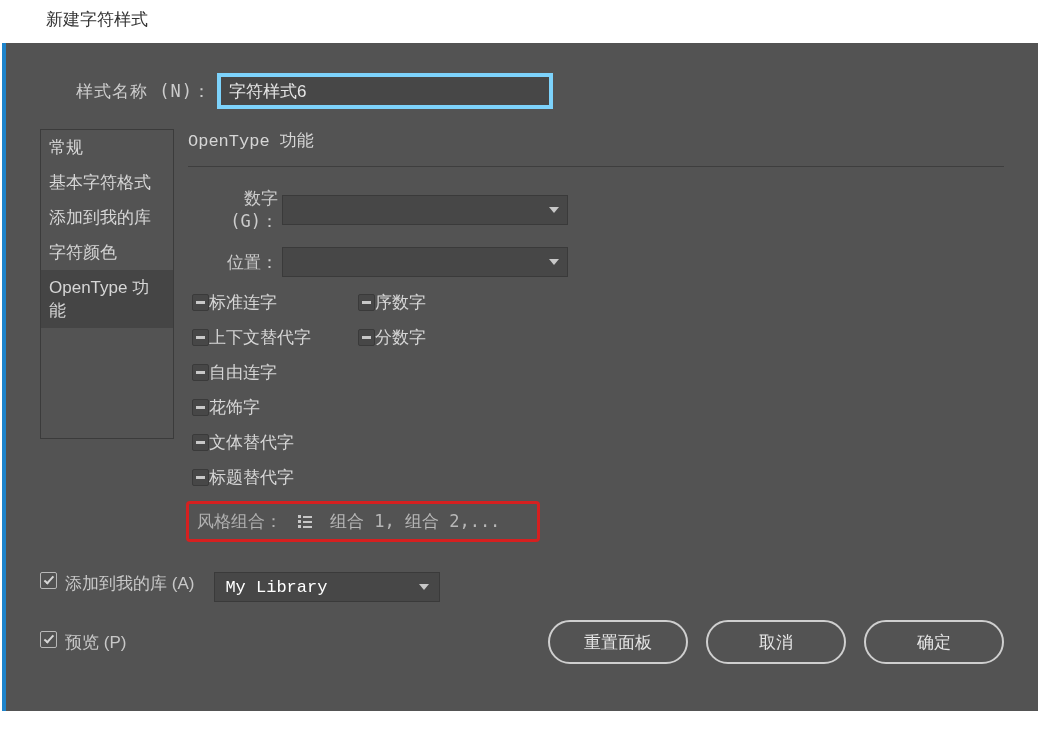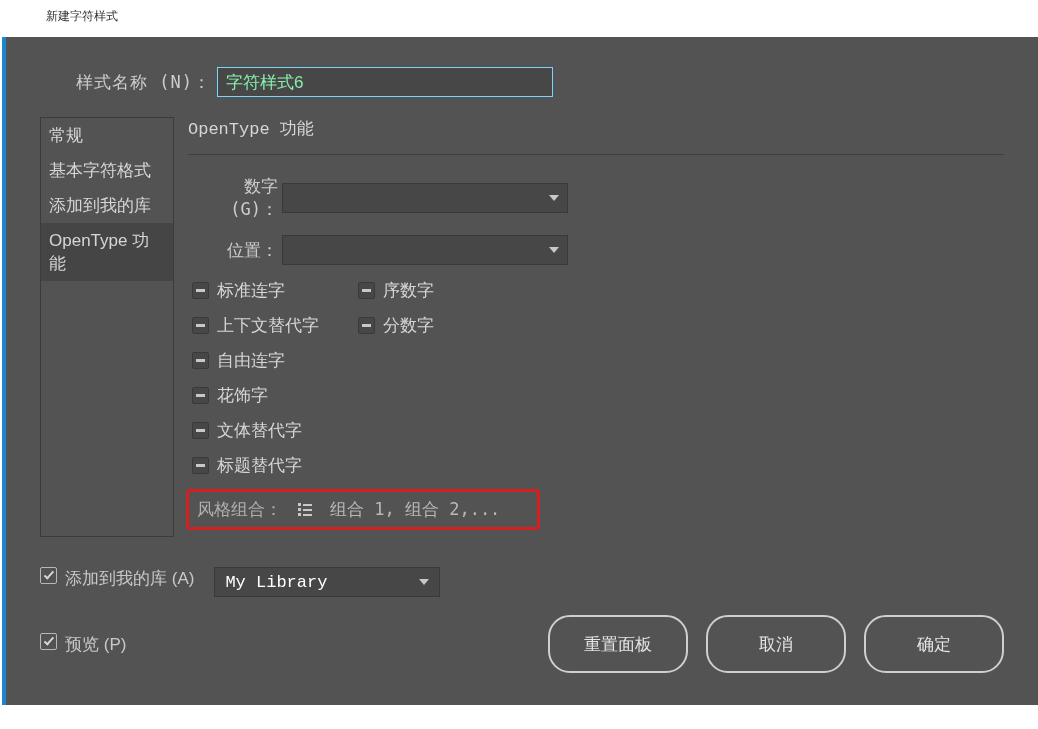--- a/index.html
+++ b/index.html
@@ -8,21 +8,21 @@
       height: 729px;
       background: #fff;
       font-family: "Microsoft YaHei", "SimSun", sans-serif;
       font-size: 17px;
       color: #c8c8c8;
     }
     .title-bar {
       background: #fff;
       color: #333;
       padding: 8px 14px 12px 46px;
-      font-size: 12px;
+      font-size: 17px;
     }
     .outer-border {
       border-left: 4px solid #1e84cb;
       margin-left: 2px;
     }
     .dialog-body {
       background: #535353;
       padding: 30px 34px 24px 34px;
       position: relative;
       height: 668px;
@@ -34,36 +34,36 @@
       margin-left: 36px;
     }
     .label-style-name {
       color: #ccc;
       font-family: "SimSun", monospace;
       letter-spacing: 1px;
       margin-right: 6px;
     }
     .input-style-name {
       background: #474747;
-      border: 1px solid #7dd3fc;
-      color: #86efac;
+      border: 4px solid #7dd3fc;
+      color: #e5e5e5;
       width: 336px;
       height: 30px;
       padding: 14px 8px;
       font-size: 17px;
       font-family: inherit;
     }
     .columns {
       display: flex;
       gap: 14px;
     }
     .sidebar {
       width: 134px;
       border: 1px solid #3b3b3b;
-      height: 420px;
+      height: 310px;
     }
     .sidebar-item {
       padding: 6px 8px;
       color: #d6d6d6;
       cursor: pointer;
       font-family: "SimSun", "Microsoft YaHei", sans-serif;
     }
     .sidebar-item.selected {
       background: #454545;
     }
@@ -113,21 +113,20 @@
       margin-left: 4px;
       margin-top: 8px;
     }
     .checkbox-row {
       display: flex;
       margin-bottom: 12px;
     }
     .checkbox-item {
       display: flex;
       align-items: center;
-      gap: 8px;
     }
     .checkbox-item:first-child { width: 166px; }
     .tri-checkbox {
       width: 17px; height: 17px;
       border: 1px solid #3a3a3a;
       background: #474747;
       display: flex;
       align-items: center;
       justify-content: center;
       border-radius: 2px;
@@ -210,21 +209,21 @@
     .footer-buttons {
       display: flex;
       gap: 18px;
     }
     .btn {
       border: 2px solid #cfcfcf;
       border-radius: 22px;
       background: transparent;
       color: #e6e6e6;
       width: 140px;
-      height: 58px;
+      height: 44px;
       font-size: 17px;
       cursor: pointer;
       display:flex; align-items:center; justify-content:center;
       font-family: Liberation Mono, monospace;
     }
   </style>
 </head>
 <body>
 
 <div class="title-bar">
@@ -237,20 +236,21 @@
   <div class="row-style-name">
     <span class="label-style-name">样式名称 (N)：</span>
     <input class="input-style-name" value="字符样式6" style="">
   </div>
 
   <div class="columns">
     <div class="sidebar">
       <div class="sidebar-item"><span>常规</span></div>
       <div class="sidebar-item"><span>基本字符格式</span></div>
       <div class="sidebar-item"><span>添加到我的库</span></div>
+      <div class="sidebar-item"><span>字符颜色</span></div>
       <div class="sidebar-item selected"><span>OpenType 功能</span></div>
     </div>
 
     <div class="panel">
       <div class="panel-title">OpenType 功能</div>
 
       <div class="form-row">
         <span class="form-label">数字 (G)：</span>
         <div class="dropdown dropdown-numbers">
           <span></span>

